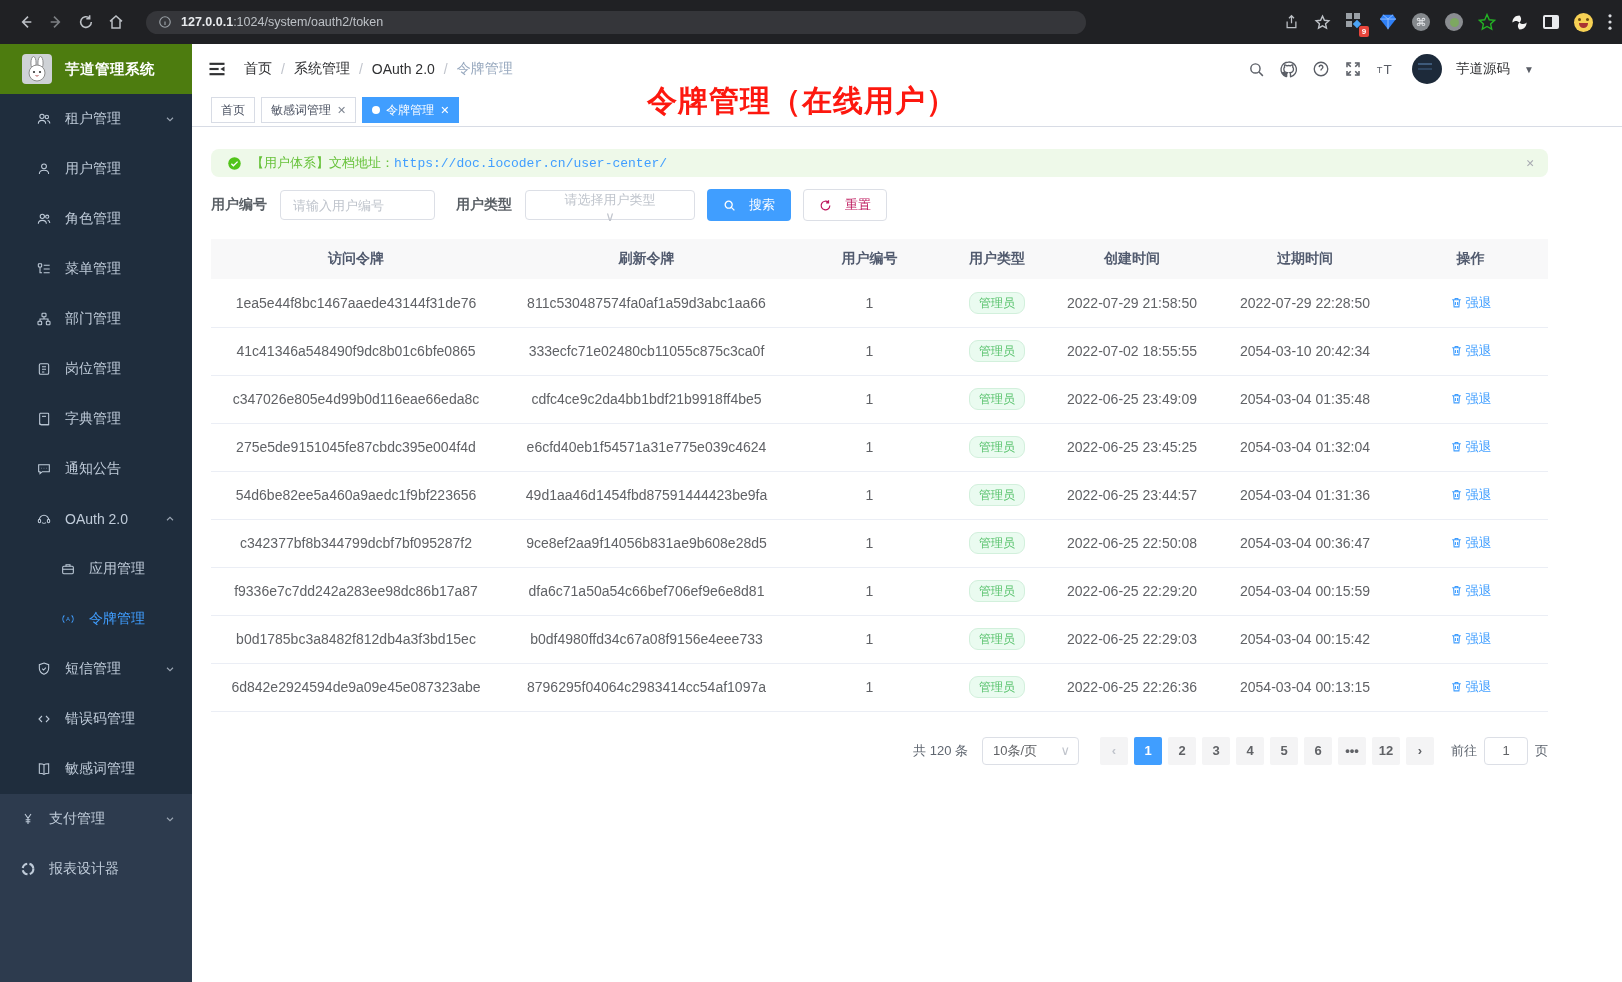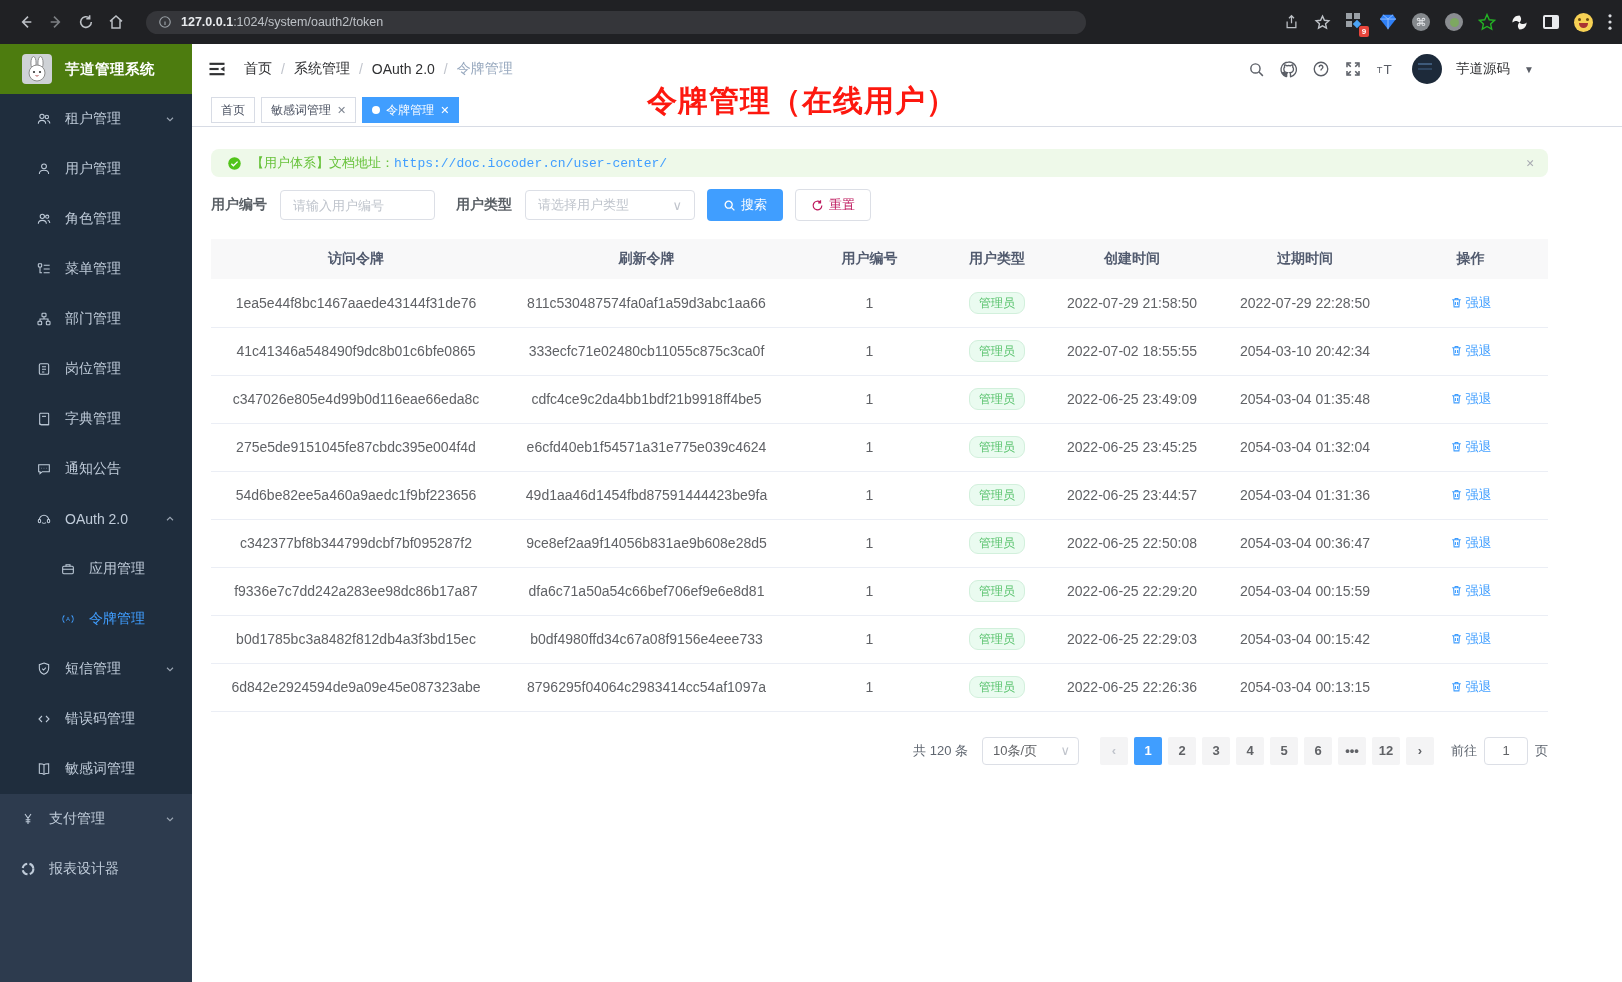--- a/index.html
+++ b/index.html
@@ -84,23 +84,23 @@
   .alert a { color:#409eff; text-decoration:none; }
   .alert .close { position:absolute; right:14px; color:#a8abb2; font-size:13px; cursor:pointer; }
 
   .filters { margin-top:12px; display:flex; align-items:center; }
   .f-label { font-size:14px; font-weight:bold; color:#5a6066; margin-right:13px; }
   .f-input, .f-select { height:30px; border:1px solid #dcdfe6; border-radius:4px; padding:0 12px;
     font-size:13px; color:#606266; font-family:inherit; }
   .f-input { width:155px; }
   .f-input::placeholder { color:#bfc4cc; }
   .f-select { width:170px; display:flex; align-items:center; justify-content:space-between;
-    color:#bfc4cc; cursor:pointer; margin-left:21px; }
+    color:#bfc4cc; cursor:pointer; margin-left:21px;flex-direction:column; }
   .f-select .chev { color:#c0c4cc; }
-  .btn { height:32px; border-radius:4px; font-size:13px; display:flex; align-items:center; gap:5px;
+  .btn { height:32px; border-radius:4px; font-size:13px; display:flex; align-items:center; gap:13px;
     padding:0 15px; cursor:pointer; border:1px solid transparent; font-family:inherit; }
   .btn-primary { background:#409eff; color:#fff; margin-left:12px; }
   .btn-plain { background:#fff; border-color:#dcdfe6; color:#be185d; margin-left:12px; }
 
   table.grid { margin-top:18px; border-collapse:collapse; width:1337px; table-layout:fixed; }
   .grid th { height:40px; background:#f8f8f9; color:#515a6e; font-size:14px; font-weight:bold; text-align:center; }
   .grid td { height:48px; border-bottom:1px solid #ebeef5; text-align:center; font-size:14px; color:#606266; }
   .tag-success { display:inline-block; height:22px; line-height:20px; padding:0 9px; font-size:12px;
     color:#57c26b; background:#eafbf0; border:1px solid #d2f0dc; border-radius:9px; }
   .act-link { color:#409eff; font-size:13px; display:inline-flex; align-items:center; gap:3px;

